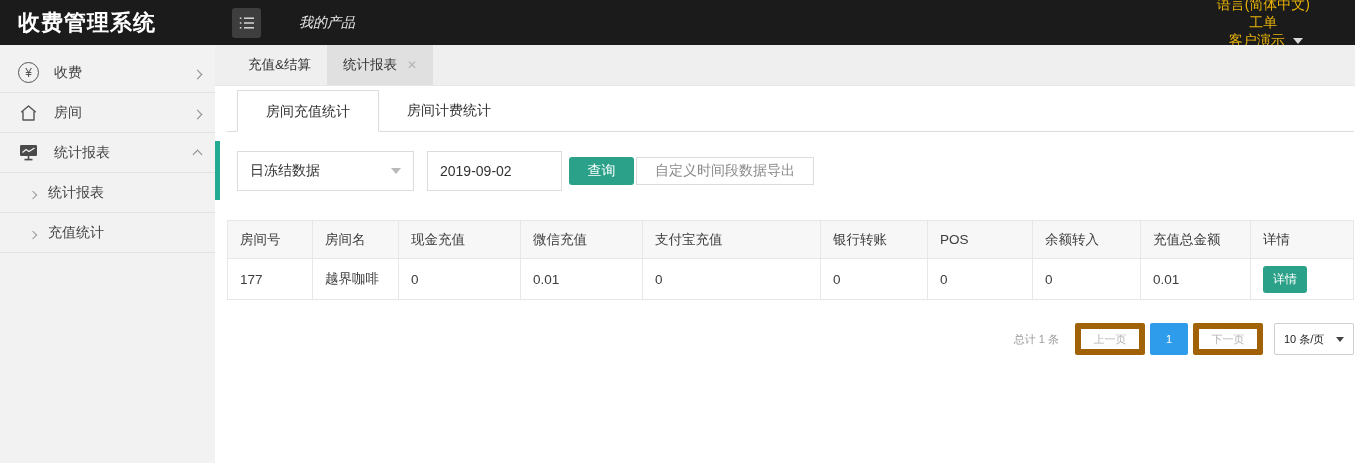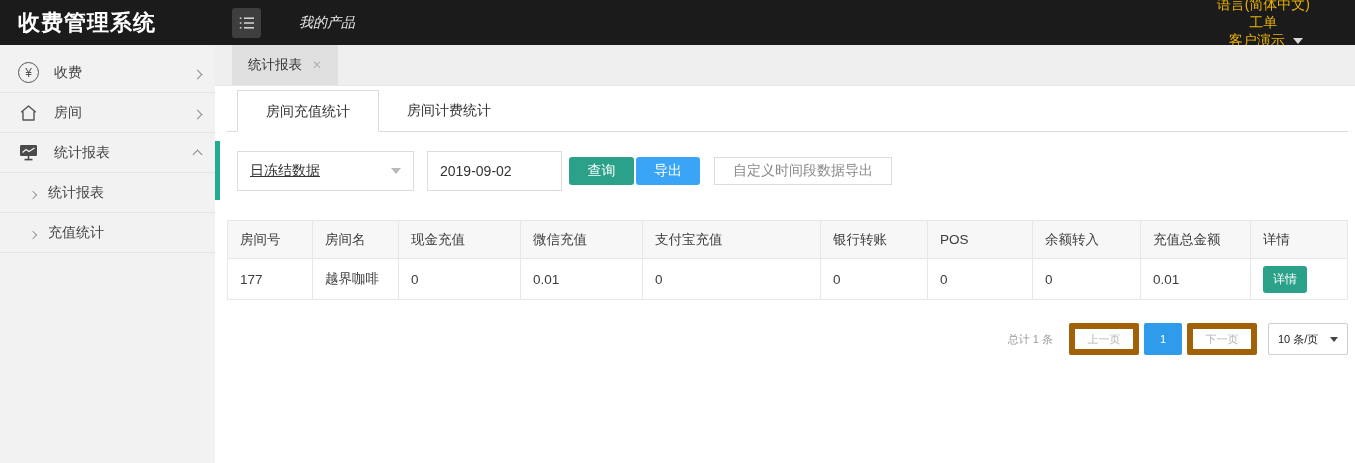--- a/index.html
+++ b/index.html
@@ -37,29 +37,29 @@
   .side-sub .s-label { margin-left:12px; }
   .chev { width:7px; height:7px; border-right:1.5px solid #8a8a8a; border-bottom:1.5px solid #8a8a8a; display:inline-block; }
   .chev-right { transform:rotate(-45deg); }
   .chev-up { transform:rotate(225deg); margin-top:4px; }
   .chev-sm { width:6px; height:6px; border-color:#9a9a9a; }
   .yen-icon { width:21px; height:21px; border:1.4px solid #555; border-radius:50%; color:#555;
               font-size:12px; display:flex; align-items:center; justify-content:center; }
   .svg-icon { display:flex; align-items:center; justify-content:center; width:21px; }
 
   
-  .content { padding:0 7px 0 12px; }
+  .content { padding:0 1px 0 12px; }
 
   .subtabs { margin-top:4px; border-bottom:1px solid #dcdcdc; display:flex; padding-left:10px; height:42px; }
   .sub-tab { line-height:41px; padding:0 28px; color:#333; font-size:14px; cursor:pointer; }
   .sub-tab.active { background:#fff; border:1px solid #dcdcdc; border-bottom:1px solid #fff; margin-bottom:-1px; line-height:40px; }
 
   .filter-row { margin:9px 0 0 -12px; border-left:5px solid #23ab92; padding:10px 0 9px 17px; display:flex; align-items:center; }
   .ctl { height:40px; border:1px solid #dcdcdc; background:#fff; display:flex; align-items:center; }
-  .type-select { width:177px; justify-content:space-between; padding:0 12px; cursor:pointer; margin-right:13px;text-decoration:underline; }
+  .type-select { width:177px; justify-content:space-between; padding:0 12px; cursor:pointer; margin-right:13px; }
   .type-select .sel-caret { border-top-color:#b9b9b9; margin-left:0; }
   .date-input { width:135px; padding:0 12px; margin-right:7px; cursor:text; }
   .btn { height:28px; border:none; color:#fff; font-size:14px; border-radius:3px; cursor:pointer;
          font-family:inherit; display:flex; align-items:center; justify-content:center; }
   .btn-query { width:65px; background:#2aa188; margin-right:2px; }
   .btn-export { width:64px; background:#3aa5f6; margin-right:14px; }
   .btn-custom { width:178px; background:#fff; border:1px solid #dcdcdc; color:#8a8a8a; border-radius:0;font-family:Liberation Serif, serif; }
 
   .data-table { margin-top:20px; width:100%; border-collapse:collapse; font-size:13.5px; }
   .data-table th, .data-table td { border:1px solid #e7e7e7; text-align:left; padding-left:12px; color:#3c3c3c; font-weight:normal; }
@@ -140,41 +140,43 @@
   </div>
   <div class="side-item side-sub">
     <span><span class="chev chev-sm chev-right"></span></span>
     <span class="s-label">充值统计</span>
   </div>
 </div>
 
 <div class="main">
 
   <div class="tabstrip">
+    <div class="ws-tab">
+      <span>充值&amp;结算</span>
+    </div>
     <div class="ws-tab active">
       <span>统计报表</span>
       <span class="close-x">✕</span>
     </div>
   </div>
 
   <div class="content">
 
     <div class="subtabs">
       <div class="sub-tab active">房间充值统计</div>
       <div class="sub-tab">房间计费统计</div>
     </div>
 
     <div class="filter-row">
       <div class="ctl type-select">
         <span>日冻结数据</span>
         <span class="caret-down sel-caret"></span>
       </div>
       <div class="ctl date-input">2019-09-02</div>
       <button class="btn btn-query">查询</button>
-      <button class="btn btn-export">导出</button>
       <button class="btn btn-custom">自定义时间段数据导出</button>
     </div>
 
     <table class="data-table">
       <colgroup>
         <col style="width:85px">
           <col style="width:86px">
           <col style="width:122px">
           <col style="width:122px">
         <col style="width:178px">

